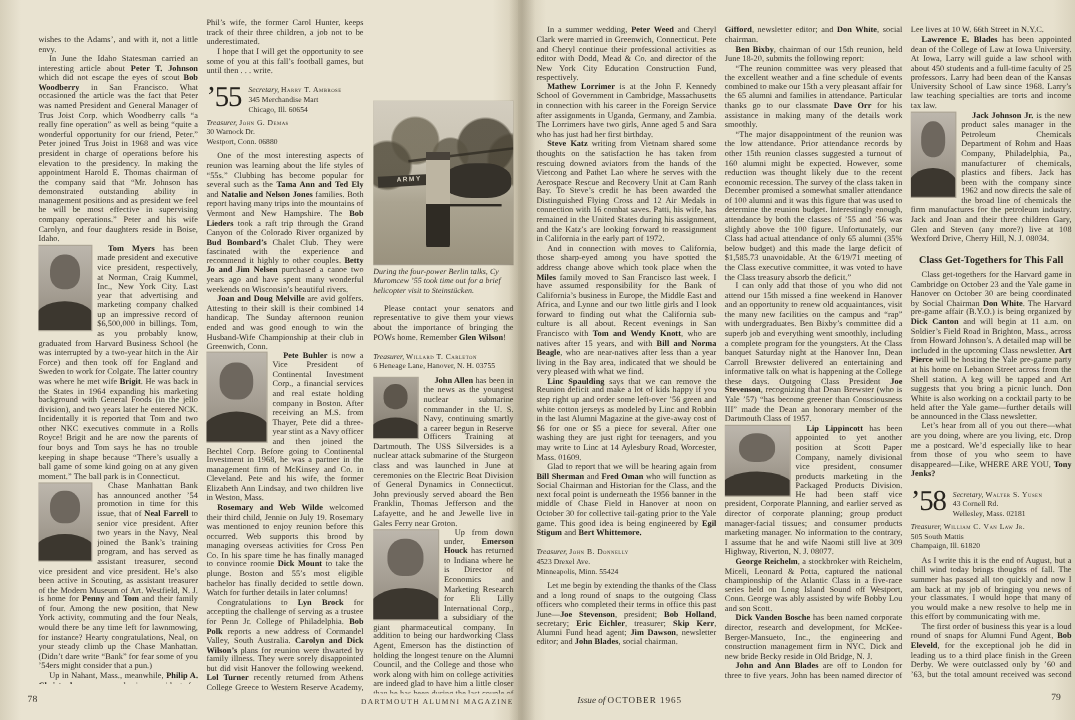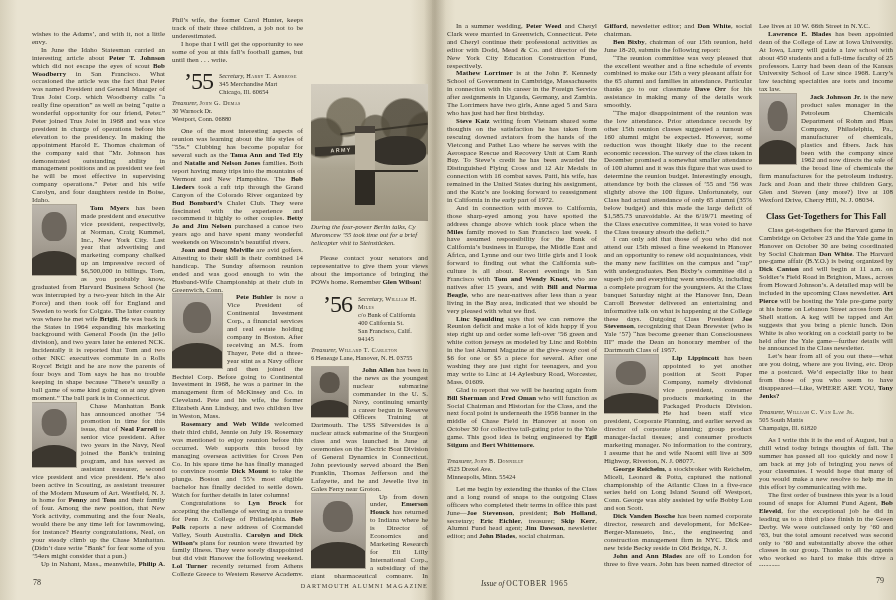--- a/index.html
+++ b/index.html
@@ -21,21 +21,21 @@
   #c3{left:311px;top:84px;width:117px;height:494px;}
   #c4{left:447px;top:22px;width:150px;height:544px;}
   #c5{left:604px;top:22px;width:148px;height:544px;}
   #c6{left:759px;top:22px;width:134px;height:544px;}
   .para{margin:0;text-indent:9px;}
   .para.flush{text-indent:0;}
   .para b{font-weight:bold;color:#23201b;}
 
   
   .classhead{margin:8px 0 4px;}
-  .ch-row{display:flex;gap:6px;align-items:flex-start;text-align:left;margin-left:12px;}
+  .ch-row{display:flex;gap:6px;align-items:flex-start;text-align:left;}
   .num{font-size:24px;line-height:21px;letter-spacing:-1px;color:#26231e;}
   .sec{font-size:6.3px;line-height:8px;padding-top:1px;}
   .lbl{font-style:italic;}
   .nm{font-variant:small-caps;letter-spacing:.4px;}
   .addr{white-space:pre-line;display:block;}
   .treas{font-size:6.3px;line-height:8px;margin-top:3px;text-align:left;}
 
   
   .pt{float:left;margin:1px 5px 1px 0;position:relative;overflow:hidden;
     background:linear-gradient(180deg,#bcb6ac 0%,#a59e93 55%,#8d8679 100%);
@@ -75,21 +75,21 @@
   .man{position:absolute;left:44px;top:38px;width:20px;height:86px;
     background:linear-gradient(180deg,transparent 0 5%,#48423a 5% 13%,#bdb5a2 13% 56%,#2f2b24 56% 97%,transparent 97%);
     border-radius:4px;}
   .caption{font-style:italic;font-size:6.6px;line-height:7.8px;text-align:left;margin:0 0 8px;}
 
   .subhead{font-weight:bold;font-size:8.4px;line-height:10px;text-align:center;
     margin:8px 0 4px;text-indent:0;color:#23201b;}
 
   
   .pageno{position:absolute;font-size:8px;color:#33302a;}
-  #f78{left:33px;top:578px;}
+  #f78{left:23px;top:578px;}
   #f79{left:876px;top:576px;}
   #fmag{position:absolute;left:228px;top:582px;width:200px;text-align:right;
     font-size:6.2px;letter-spacing:1.1px;color:#3a362f;}
   #fissue{position:absolute;left:481px;top:579px;font-size:7.6px;color:#33302a;}
   #fissue .it{font-style:italic;}
   #fissue .caps{letter-spacing:.8px;}
 </style>
 </head>
 <body>
 
@@ -144,30 +144,20 @@
     <div class="htail">
       <span class="army">ARMY</span>
     </div>
     <div class="man"></div>
   </div>
   <div class="caption">During the four-power Berlin talks, Cy Muromcew ’55 took time out for a brief helicopter visit to Steinstücken.</div>
 
   <p class="para">Please contact your senators and representative to give them your views about the importance of bringing the POWs home. Remember <b>Glen Wilson</b>!</p>
 
   <div class="classhead">
-    <div class="ch-row">
-      <span class="num">’56</span>
-      <span class="sec">
-        <span class="lbl">Secretary,</span>
-        <span class="nm">William H. Miles</span>
-        <span class="addr">c/o Bank of California
-400 California St.
-San Francisco, Calif. 94145</span>
-      </span>
-    </div>
     <div class="treas">
       <span class="lbl">Treasurer,</span>
       <span class="nm">Willard T. Carleton</span>
       <span class="addr">6 Heneage Lane, Hanover, N. H. 03755</span>
     </div>
   </div>
 
   <p class="para"><span class="keep pt pt-allen"></span><b>John Allen</b> has been in the news as the youngest nuclear submarine commander in the U. S. Navy, continuing smartly a career begun in Reserve Officers Training at Dartmouth. The USS Silversides is a nuclear attack submarine of the Sturgeon class and was launched in June at ceremonies on the Electric Boat Division of General Dynamics in Connecticut. John previously served aboard the Ben Franklin, Thomas Jefferson and the Lafayette, and he and Jewelle live in Gales Ferry near Groton.</p>
   <p class="para"><span class="keep pt pt-houck"></span>Up from down under, <b>Emerson Houck</b> has returned to Indiana where he is Director of Economics and Marketing Research for Eli Lilly International Corp., a subsidiary of the giant pharmaceutical company. In addition to being our hardworking Class Agent, Emerson has the distinction of holding the longest tenure on the Alumni Council, and the College and those who work along with him on college activities are indeed glad to have him a little closer than he has been during the last couple of years while in Sydney. Sounds like a pretty good move professionally as well.</p>
 </div>
@@ -210,20 +200,29 @@
   <p class="para flush">Lee lives at 10 W. 66th Street in N.Y.C.</p>
   <p class="para"><b>Lawrence E. Blades</b> has been appointed dean of the College of Law at Iowa University. At Iowa, Larry will guide a law school with about 450 students and a full-time faculty of 25 professors. Larry had been dean of the Kansas University School of Law since 1968. Larry’s law teaching specialties are torts and income tax law.</p>
   <p class="para"><span class="keep pt pt-johnson"></span><b>Jack Johnson Jr.</b> is the new product sales manager in the Petroleum Chemicals Department of Rohm and Haas Company, Philadelphia, Pa., manufacturer of chemicals, plastics and fibers. Jack has been with the company since 1962 and now directs the sale of the broad line of chemicals the firm manufactures for the petroleum industry. Jack and Joan and their three children Gary, Glen and Steven (any more?) live at 108 Wexford Drive, Cherry Hill, N. J. 08034.</p>
 
   <div class="subhead">Class Get-Togethers for This Fall</div>
 
   <p class="para">Class get-togethers for the Harvard game in Cambridge on October 23 and the Yale game in Hanover on October 30 are being coordinated by Social Chairman <b>Don White</b>. The Harvard pre-game affair (B.Y.O.) is being organized by <b>Dick Canton</b> and will begin at 11 a.m. on Soldier’s Field Road in Brighton, Mass., across from Howard Johnson’s. A detailed map will be included in the upcoming Class newsletter. <b>Art Pierce</b> will be hosting the Yale pre-game party at his home on Lebanon Street across from the Shell station. A keg will be tapped and Art suggests that you bring a picnic lunch. Don White is also working on a cocktail party to be held after the Yale game—further details will be announced in the Class newsletter.</p>
   <p class="para">Let’s hear from all of you out there—what are you doing, where are you living, etc. Drop me a postcard. We’d especially like to hear from those of you who seem to have disappeared—Like, WHERE ARE YOU, <b>Tony Jenks?</b></p>
 
   <div class="classhead">
+    <div class="ch-row">
+      <span class="num">’58</span>
+      <span class="sec">
+        <span class="lbl">Secretary,</span>
+        <span class="nm">Walter S. Yusen</span>
+        <span class="addr">43 Cornell Rd.
+Wellesley, Mass. 02181</span>
+      </span>
+    </div>
     <div class="treas">
       <span class="lbl">Treasurer,</span>
       <span class="nm">William C. Van Law Jr.</span>
       <span class="addr">505 South Mattis
 Champaign, Ill. 61820</span>
     </div>
   </div>
 
   <p class="para">As I write this it is the end of August, but a chill wind today brings thoughts of fall. The summer has passed all too quickly and now I am back at my job of bringing you news of your classmates. I would hope that many of you would make a new resolve to help me in this effort by communicating with me.</p>
   <p class="para">The first order of business this year is a loud round of snaps for Alumni Fund Agent, <b>Bob Eleveld</b>, for the exceptional job he did in leading us to a third place finish in the Green Derby. We were outclassed only by ’60 and ’63, but the total amount received was second only to ’60 and substantially above the other classes in our group. Thanks to all the agents who worked so hard to make this drive a success.</p>

